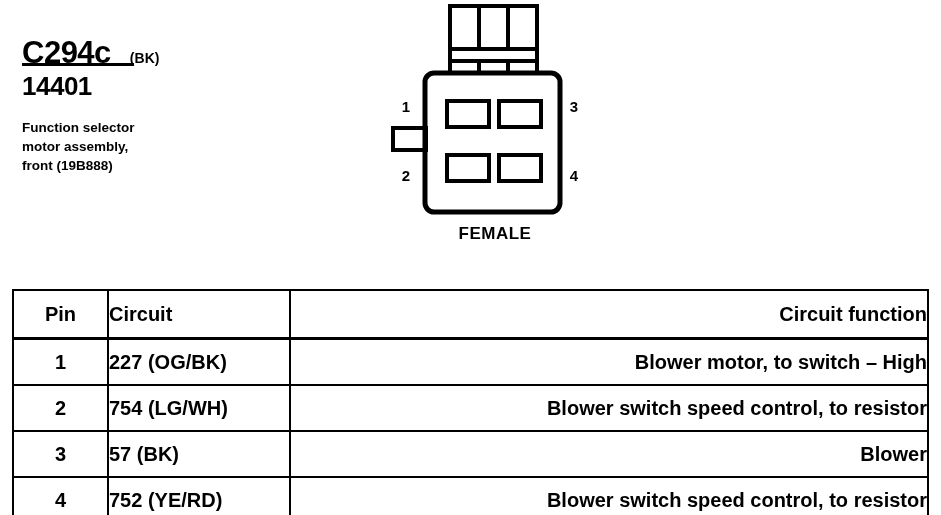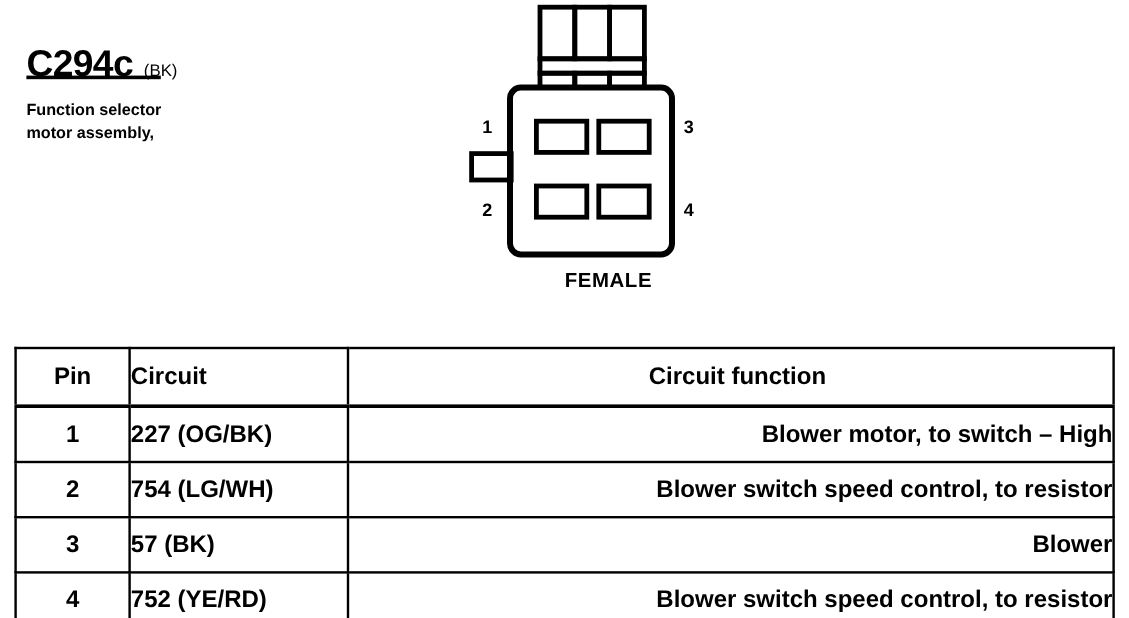--- a/index.html
+++ b/index.html
@@ -21,32 +21,32 @@
   
   #id-block {
     position: absolute;
     left: 22px;
     top: 22px;
     width: 250px;
   }
   #connector-id-line {
     display: flex;
     align-items: baseline;
-    gap: 9px;
+    gap: 19px;
     height: 38px;
   }
   #connector-id {
     font-size: 31px;
     font-weight: bold;
     letter-spacing: -0.5px;
     line-height: 34px;
   }
   #connector-color-code {
     font-size: 14px;
-    font-weight: normal;
+    font-weight: bold;
     line-height: 16px;
     margin-top: 28px;
   }
   #id-rule {
     width: 112px;
     height: 3px;
     background: #000;
     margin-top: 3px;
     margin-bottom: 4px;
   }
@@ -69,21 +69,21 @@
   #connector-drawing {
     position: absolute;
     left: 380px;
     top: 0px;
     width: 230px;
     height: 260px;
   }
   #connector-svg { display: block; }
   #female-label {
     position: absolute;
-    left: 12px;
+    left: 0;
     top: 224px;
     width: 230px;
     text-align: center;
     font-size: 17px;
     font-weight: bold;
     letter-spacing: 0.5px;
   }
   .pin-number {
     position: absolute;
     font-size: 15px;
@@ -125,23 +125,25 @@
 </style>
 </head>
 <body>
 
 <div id="id-block">
   <div id="connector-id-line">
     <span id="connector-id">C294c</span>
     <span id="connector-color-code">(BK)</span>
   </div>
   <div id="id-rule"></div>
+  <div id="part-number">14401</div>
   <div id="description">
     <div>Function selector</div>
     <div>motor assembly,</div>
+    <div>front (19B888)</div>
   </div>
 </div>
 
 <div id="connector-drawing">
   <svg id="connector-svg" width="230" height="225" viewBox="0 0 230 225">
     <g fill="none" stroke="#000000" stroke-width="4">
 
       <rect x="70" y="6" width="29" height="43"></rect>
       <rect x="99" y="6" width="29" height="43"></rect>
       <rect x="128" y="6" width="29" height="43"></rect>
@@ -169,21 +171,21 @@
   <div class="pin-number" id="pin-num-4">4</div>
 
   <div id="female-label">FEMALE</div>
 </div>
 
 <table id="pin-table">
   <thead>
     <tr>
       <th class="col-pin">Pin</th>
       <th class="col-circuit">Circuit</th>
-      <th class="col-function" style="text-align:center;">Circuit function</th>
+      <th class="col-function" style="">Circuit function</th>
     </tr>
   </thead>
   <tbody>
     <tr>
       <td class="col-pin">1</td>
       <td class="col-circuit">227 (OG/BK)</td>
       <td class="col-function">Blower motor, to switch – High</td>
     </tr>
     <tr>
       <td class="col-pin">2</td>

